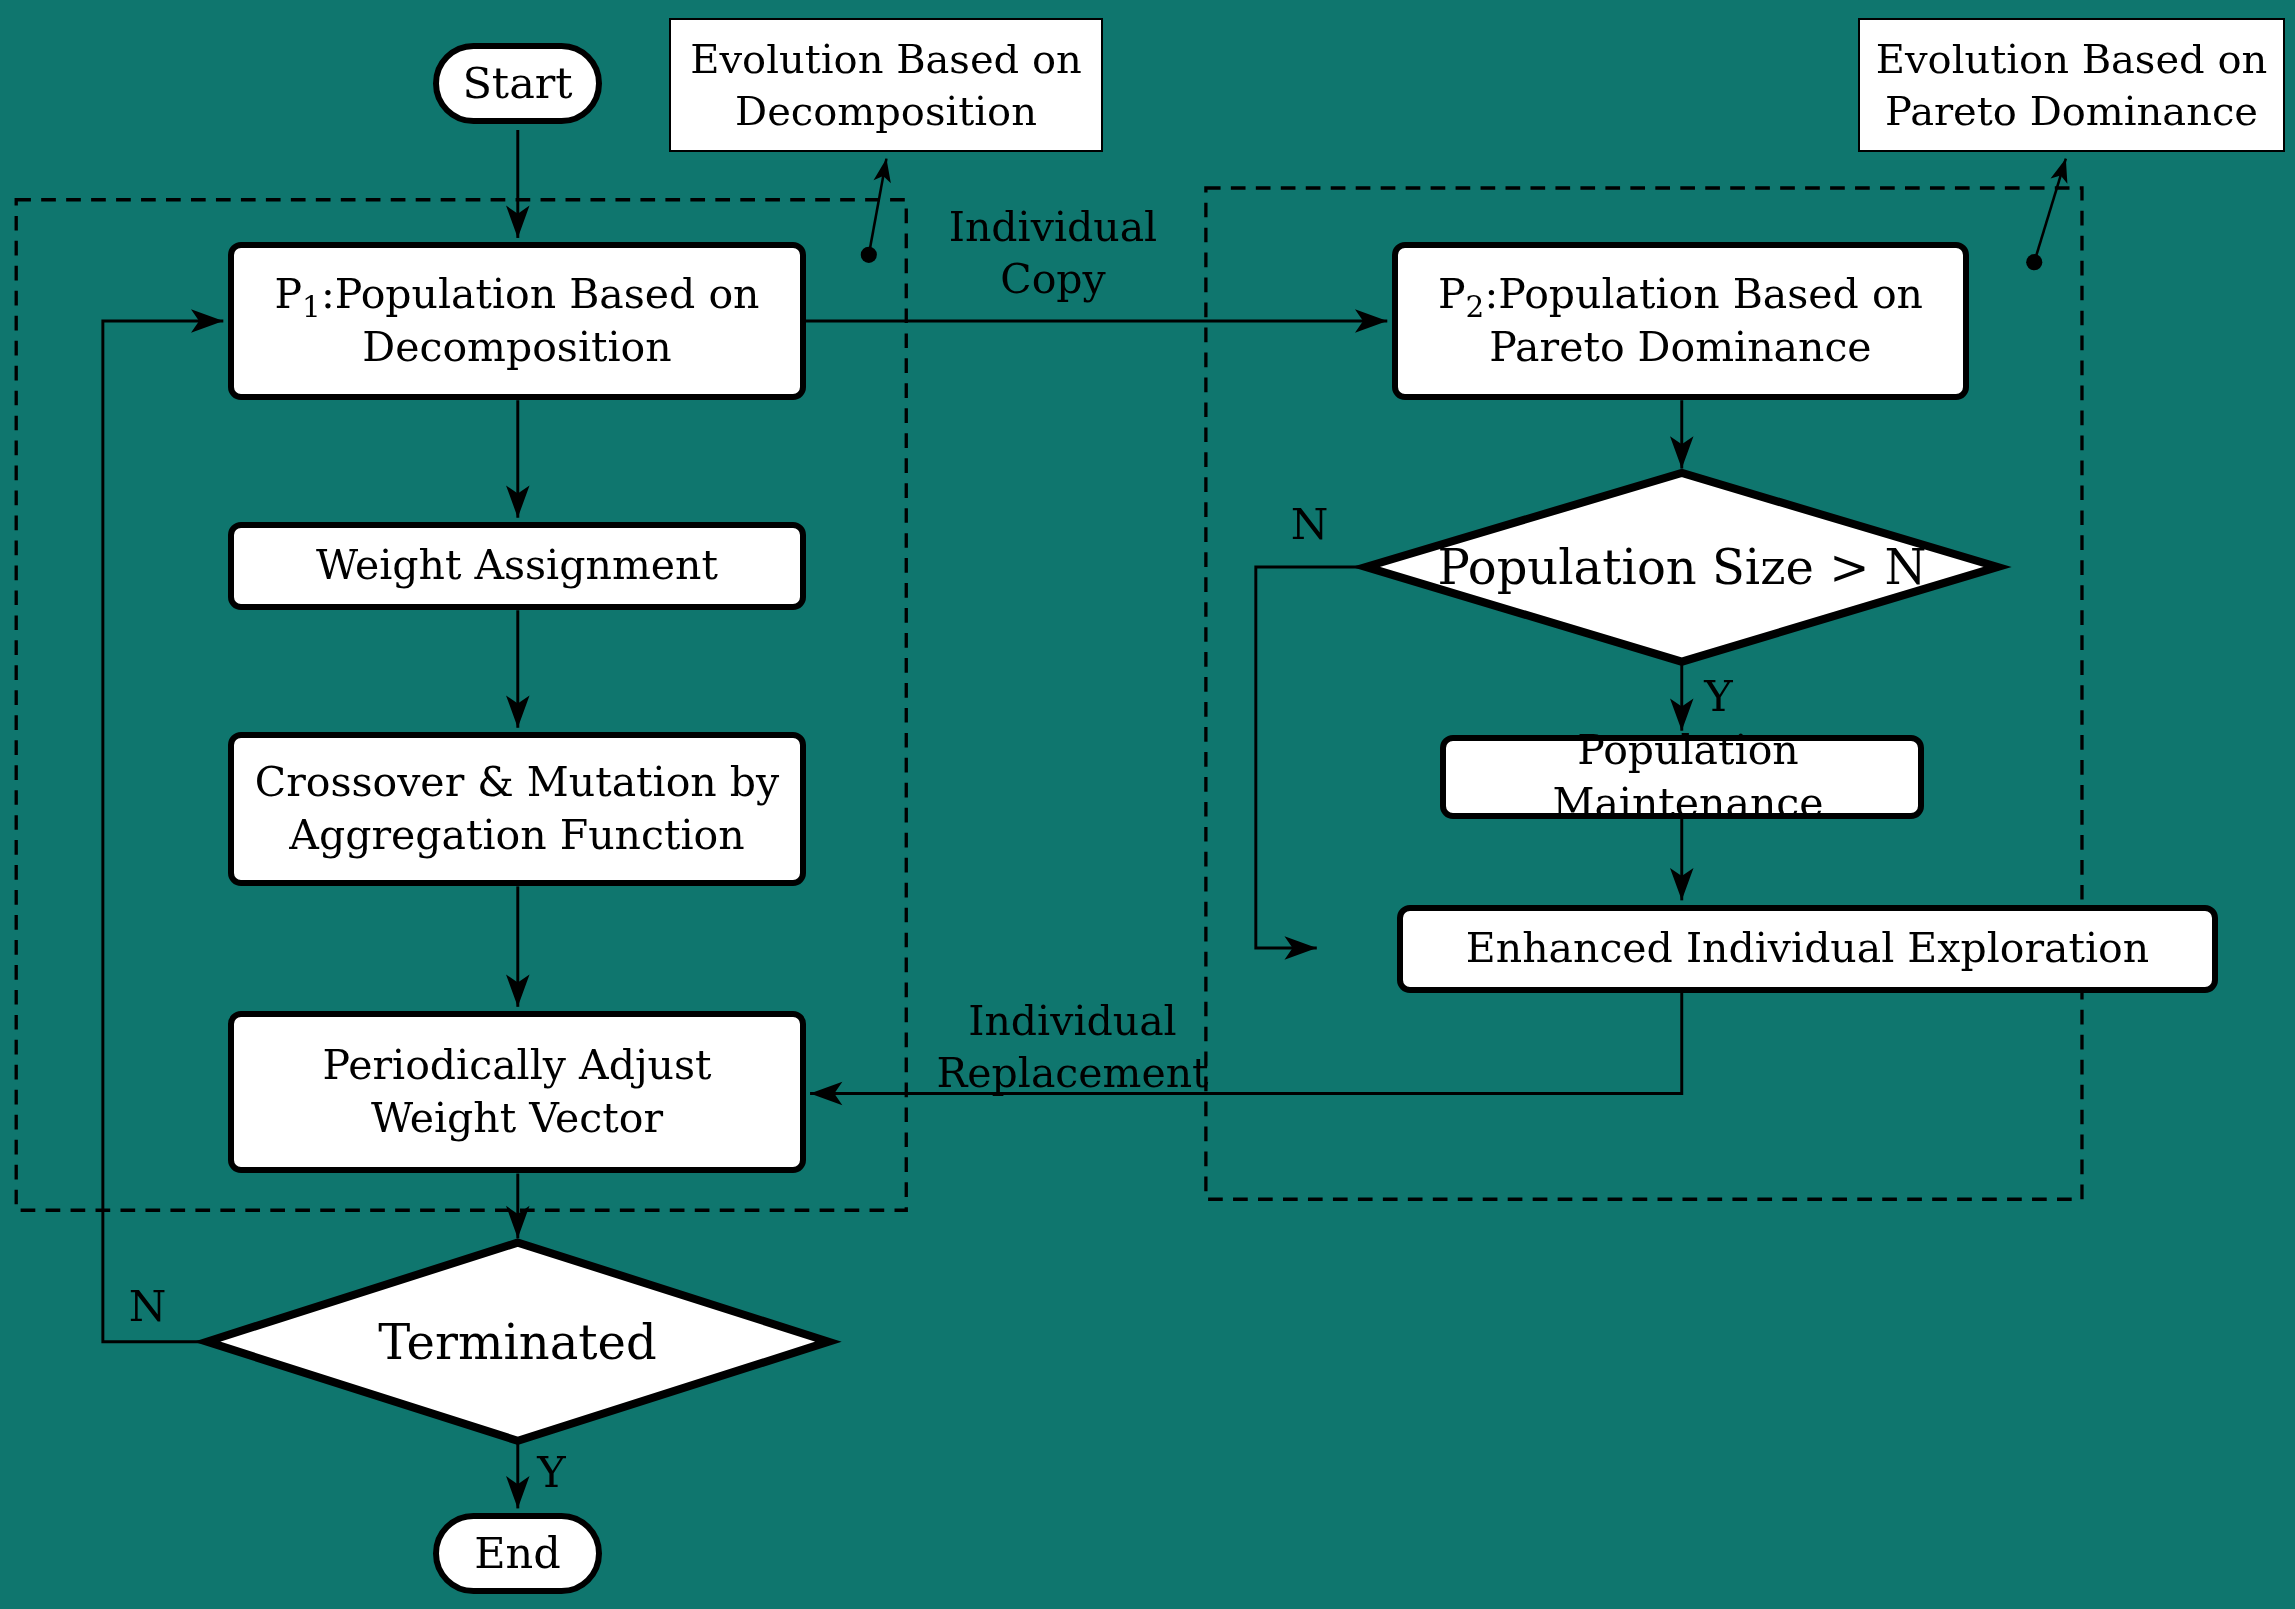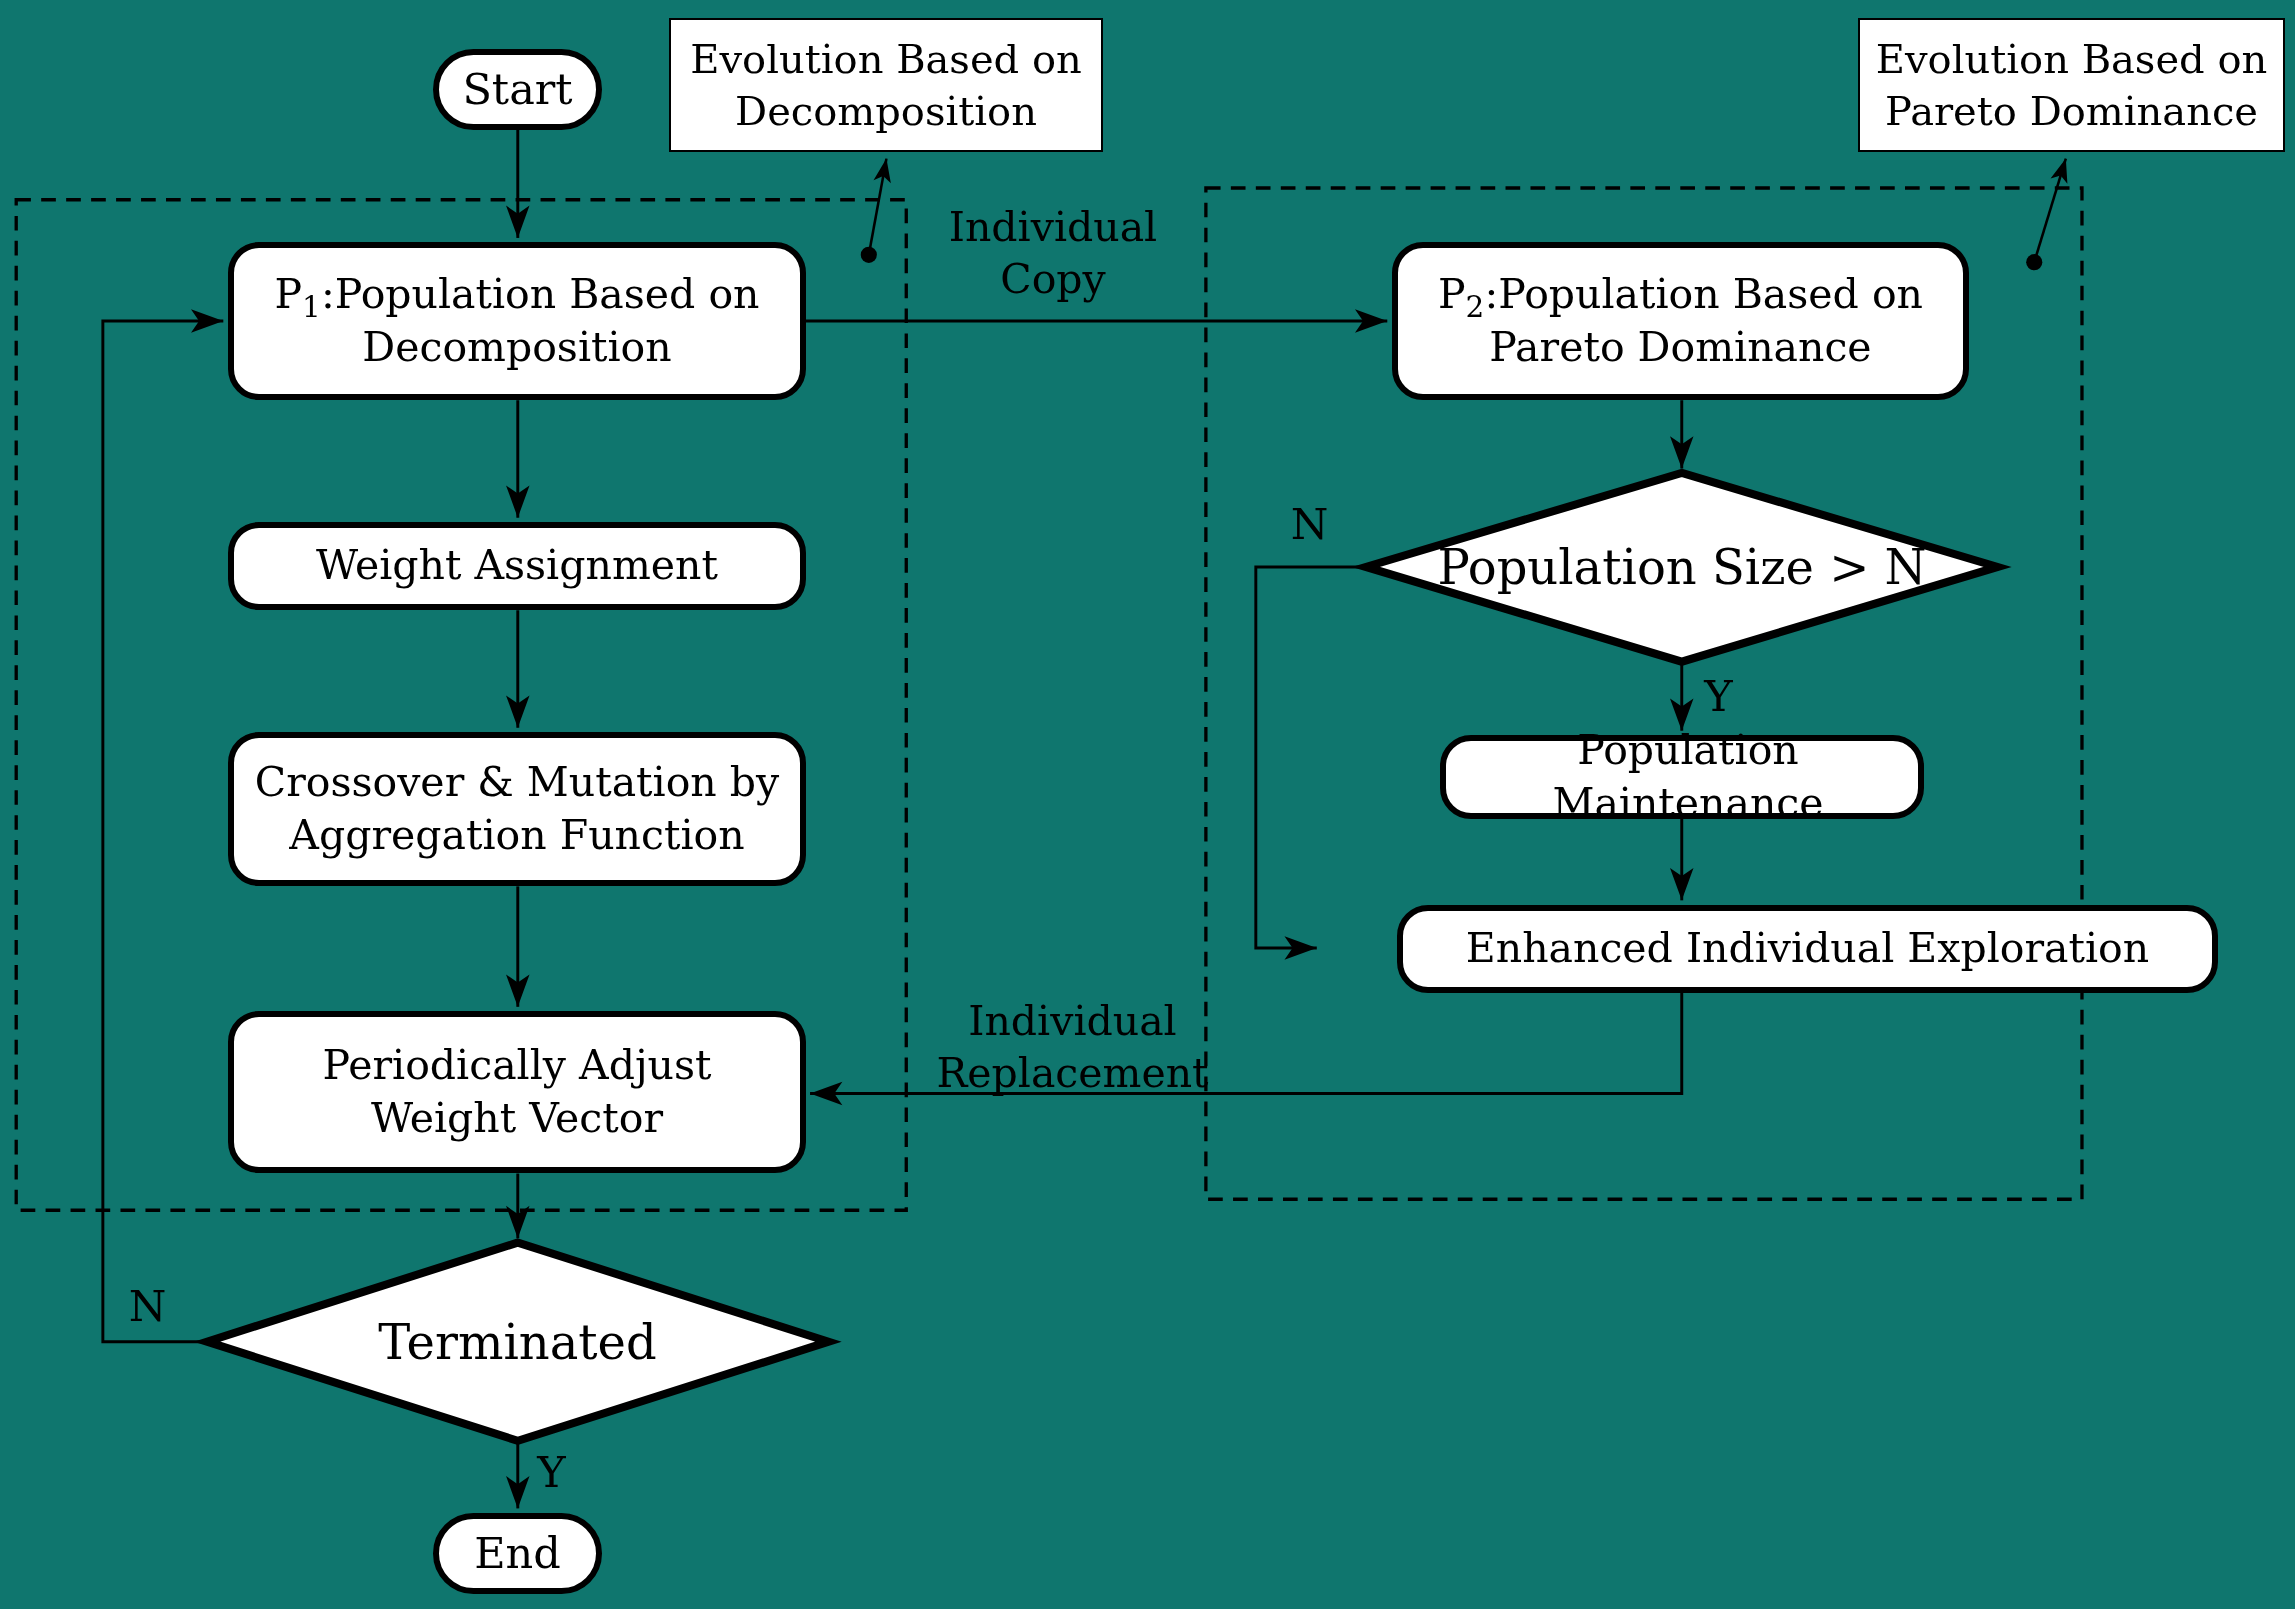--- a/index.html
+++ b/index.html
@@ -10,21 +10,21 @@
     background: #0f766e;
     font-family: "DejaVu Serif", "Liberation Serif", serif;
     color: #000000;
     overflow: hidden;
   }
   svg.wires { position: absolute; left: 0; top: 0; width: 2295px; height: 1609px; }
   .node {
     position: absolute;
     box-sizing: border-box;
     border: 6.6px solid #000;
-    border-radius: 31px;
+    border-radius: 13px;
     background: #fff;
     display: flex;
     flex-direction: column;
     align-items: center;
     justify-content: center;
     text-align: center;
     font-size: 41px;
     line-height: 1.3;
   }
   .oval { border-radius: 44px; font-size: 43px; }
@@ -109,21 +109,21 @@
 
   <div class="callout" style="left:669px; top:18.4px; width:434px; height:134px;">
     <div>Evolution Based on</div>
     <div>Decomposition</div>
   </div>
   <div class="callout" style="left:1858px; top:18.4px; width:427px; height:134px;">
     <div>Evolution Based on</div>
     <div>Pareto Dominance</div>
   </div>
 
-  <div class="node oval" style="left:433px; top:49px; width:169px; height:81px;text-align:right;">
+  <div class="node oval" style="left:433px; top:43px; width:169px; height:81px;text-align:right;">
     <div>Start</div>
   </div>
   <div class="node oval" style="left:433px; top:1513px; width:169px; height:81px;">
     <div>End</div>
   </div>
 
   <div class="node" style="left:228px; top:242px; width:578px; height:158px;">
     <div><span>P</span><sub>1</sub><span>:Population Based on</span></div>
     <div>Decomposition</div>
   </div>

